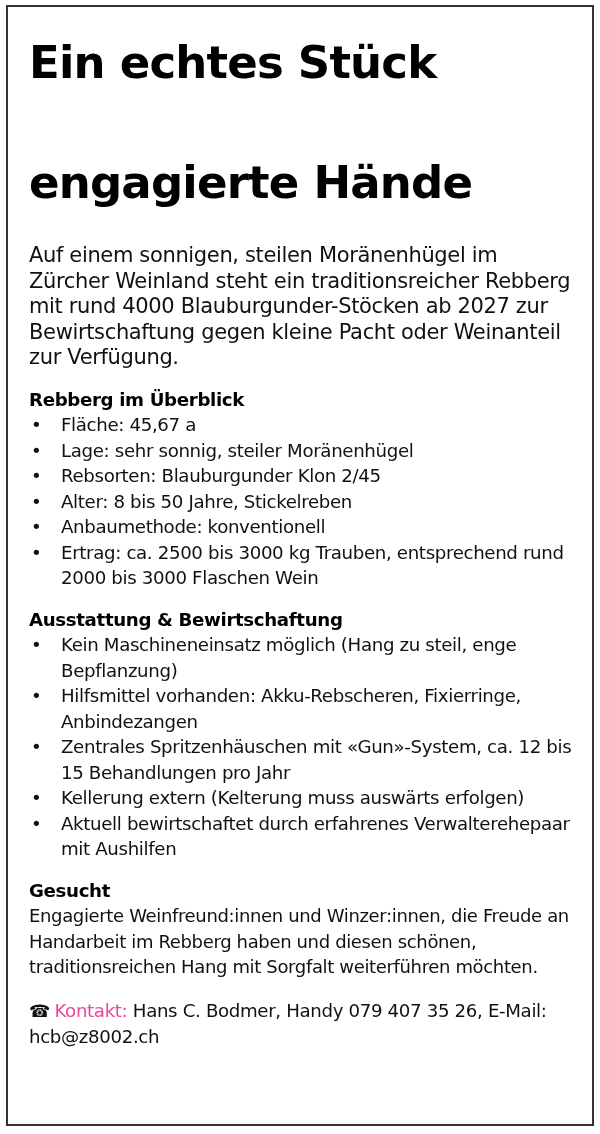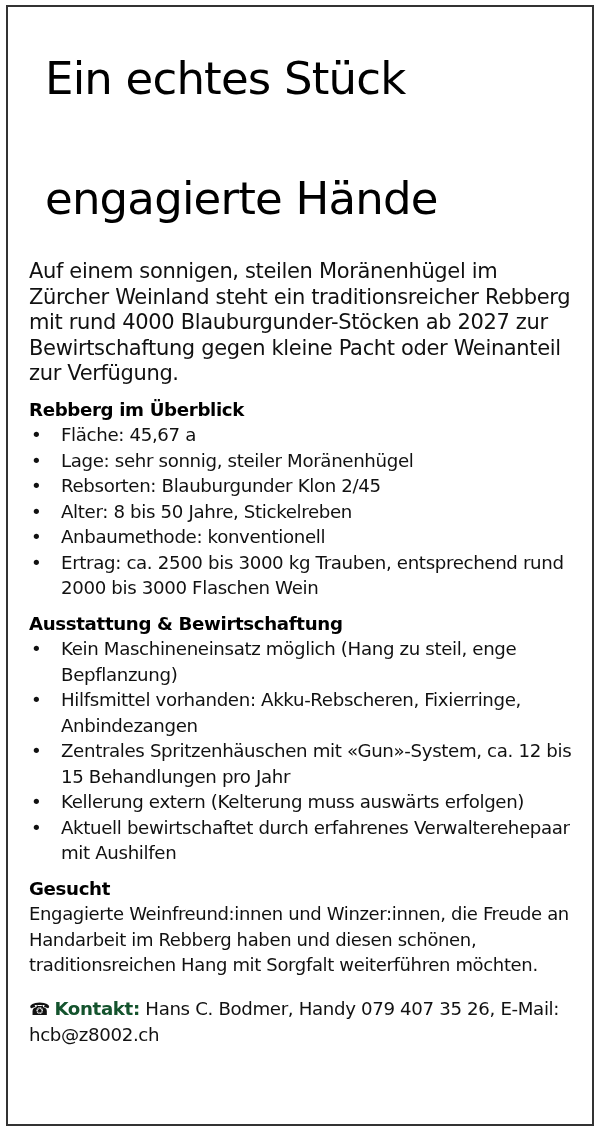--- a/index.html
+++ b/index.html
@@ -1,31 +1,31 @@
 <!DOCTYPE html>
 <html><head>
 <meta charset="utf-8">
 <style>
   html, body { margin: 0; padding: 0; background: #ffffff; }
   body { width: 600px; height: 1134px; position: relative; overflow: hidden;
          font-family: "DejaVu Sans", "Liberation Sans", sans-serif; color: #111; }
   .frame { position: absolute; left: 6px; top: 5px; width: 584px; height: 1117px;
            border: 2px solid #333; background: #fff; }
   .content { position: absolute; left: 21px; top: 26px; width: 550px; }
-  h1 { margin: 16px; font-size: 45px; line-height: 60px; font-weight: normal; letter-spacing: -0.8px;
+  h1 { margin: 0; font-size: 45px; line-height: 60px; font-weight: bold; letter-spacing: -0.8px;
        color: #000; }
   .lead { margin: 30px 0 0 0; font-size: 21px; line-height: 25.5px; letter-spacing: -0.35px; }
-  .sec { margin-top: 10px; }
+  .sec { margin-top: 16px; }
   .sec h2 { margin: 0; font-size: 18.2px; line-height: 25.5px; font-weight: bold; letter-spacing: -0.35px; color:#000;}
   ul { list-style: none; margin: 0; padding: 0; }
   li { position: relative; padding-left: 32px; font-size: 18.2px; line-height: 25.5px; letter-spacing: -0.35px; }
   li .bullet { position: absolute; left: 2px; top: 0; }
   p.txt { margin: 0; font-size: 18px; line-height: 25.5px; letter-spacing: -0.35px; }
   .contact { margin-top: 18px; font-size: 18.2px; line-height: 25.5px; letter-spacing: -0.35px; }
-  .contact b { font-weight: bold; color:#14532d; }
+  .contact b { font-weight: normal; color:#ec4899; }
   .phone-icon { display: inline-block; width: 20px; font-size: 17px; }
 </style>
 </head>
 <body>
 
 <div class="frame">
   <div class="content">
     <h1>
       <span>Ein echtes Stück</span><br>
       <br>

